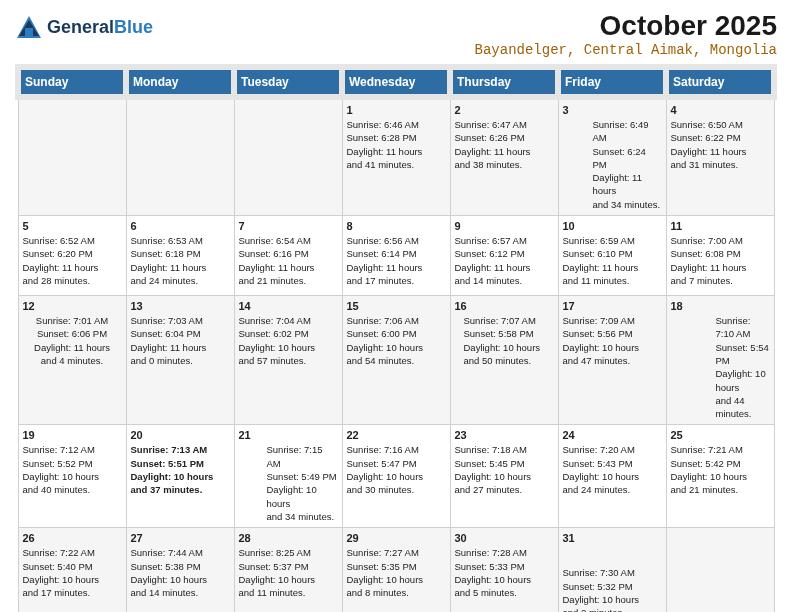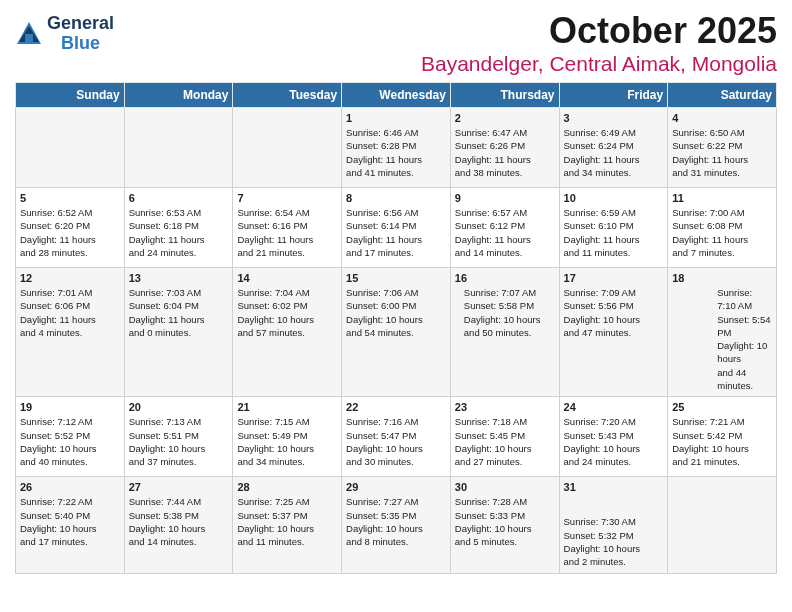--- a/index.html
+++ b/index.html
@@ -20,66 +20,66 @@
       justify-content: space-between;
       margin-bottom: 6px;
     }
     .logo {
       display: flex;
       align-items: center;
       margin-top: 4px;
     }
     .logo-text {
       display: flex;
-      flex-direction: column;
+      flex-direction: row;
       line-height: 1.1;
-      align-items: center;
     }
     .logo-general {
       font-size: 18px;
       font-weight: bold;
       color: #1a3a5c;
     }
     .logo-blue {
       font-size: 18px;
       font-weight: bold;
       color: #2e7bbf;
     }
     .logo-icon {
       width: 28px;
       height: 28px;
       margin-right: 4px;
     }
     .title-block {
       text-align: right;
     }
     .month-title {
-      font-size: 36px;
+      font-size: 28px;
       font-weight: bold;
       color: #1a1a1a;
     }
     .location {
-      font-size: 21px;
-      color: #be185d;
+      font-size: 14px;
+      color: #a16207;
+      font-family: Liberation Mono, monospace;
     }
     table {
       width: 100%;
       border-collapse: collapse;
       table-layout: fixed;
     }
     thead tr {
       background-color: #2e6da4;
     }
     thead th {
       color: #fff;
       font-size: 12px;
       font-weight: bold;
       padding: 5px 4px;
-      text-align: right;
-      border: 1px solid #e5e5e5;
+      text-align: left;
+      border: 6px solid #e5e5e5;
     }
     tbody tr {
       vertical-align: top;
     }
     tbody tr:nth-child(odd) {
       background-color: #f5f5f5;
     }
     tbody tr:nth-child(even) {
       background-color: #ffffff;
     }
@@ -148,21 +148,21 @@
           </td>
           <td>
             <div class="day-num">2</div>
             <div class="day-info" style="white-space: pre-line;">Sunrise: 6:47 AM
 Sunset: 6:26 PM
 Daylight: 11 hours
 and 38 minutes.</div>
           </td>
           <td>
             <div class="day-num">3</div>
-            <div class="day-info" style="white-space: pre-line;">Sunrise: 6:49 AM
+            <div class="day-info" style="white-space: pre-line; margin-left: 30px;">Sunrise: 6:49 AM
 Sunset: 6:24 PM
 Daylight: 11 hours
 and 34 minutes.</div>
           </td>
           <td>
             <div class="day-num">4</div>
             <div class="day-info" style="white-space: pre-line;">Sunrise: 6:50 AM
 Sunset: 6:22 PM
 Daylight: 11 hours
 and 31 minutes.</div>
@@ -215,21 +215,21 @@
             <div class="day-num">11</div>
             <div class="day-info" style="white-space: pre-line;">Sunrise: 7:00 AM
 Sunset: 6:08 PM
 Daylight: 11 hours
 and 7 minutes.</div>
           </td>
         </tr>
         <tr>
           <td>
             <div class="day-num">12</div>
-            <div class="day-info" style="white-space: pre-line;">Sunrise: 7:01 AM
+            <div class="day-info" style="white-space: pre-line; text-align: center;">Sunrise: 7:01 AM
 Sunset: 6:06 PM
 Daylight: 11 hours
 and 4 minutes.</div>
           </td>
           <td>
             <div class="day-num">13</div>
             <div class="day-info" style="white-space: pre-line;">Sunrise: 7:03 AM
 Sunset: 6:04 PM
 Daylight: 11 hours
 and 0 minutes.</div>
@@ -273,28 +273,28 @@
         <tr>
           <td>
             <div class="day-num">19</div>
             <div class="day-info" style="white-space: pre-line;">Sunrise: 7:12 AM
 Sunset: 5:52 PM
 Daylight: 10 hours
 and 40 minutes.</div>
           </td>
           <td>
             <div class="day-num">20</div>
-            <div class="day-info" style="white-space: pre-line;">Sunrise: 7:13 AM
+            <div class="day-info" style="white-space: pre-line; font-weight: bold;">Sunrise: 7:13 AM
 Sunset: 5:51 PM
 Daylight: 10 hours
 and 37 minutes.</div>
           </td>
           <td>
             <div class="day-num">21</div>
-            <div class="day-info" style="white-space: pre-line;">Sunrise: 7:15 AM
+            <div class="day-info" style="white-space: pre-line; margin-left: 28px;">Sunrise: 7:15 AM
 Sunset: 5:49 PM
 Daylight: 10 hours
 and 34 minutes.</div>
           </td>
           <td>
             <div class="day-num">22</div>
             <div class="day-info" style="white-space: pre-line;">Sunrise: 7:16 AM
 Sunset: 5:47 PM
 Daylight: 10 hours
 and 30 minutes.</div>
@@ -331,21 +331,21 @@
           </td>
           <td>
             <div class="day-num">27</div>
             <div class="day-info" style="white-space: pre-line;">Sunrise: 7:44 AM
 Sunset: 5:38 PM
 Daylight: 10 hours
 and 14 minutes.</div>
           </td>
           <td>
             <div class="day-num">28</div>
-            <div class="day-info" style="white-space: pre-line;">Sunrise: 7:25 AM
+            <div class="day-info" style="white-space: pre-line;">Sunrise: 8:25 AM
 Sunset: 5:37 PM
 Daylight: 10 hours
 and 11 minutes.</div>
           </td>
           <td>
             <div class="day-num">29</div>
             <div class="day-info" style="white-space: pre-line;">Sunrise: 7:27 AM
 Sunset: 5:35 PM
 Daylight: 10 hours
 and 8 minutes.</div>

